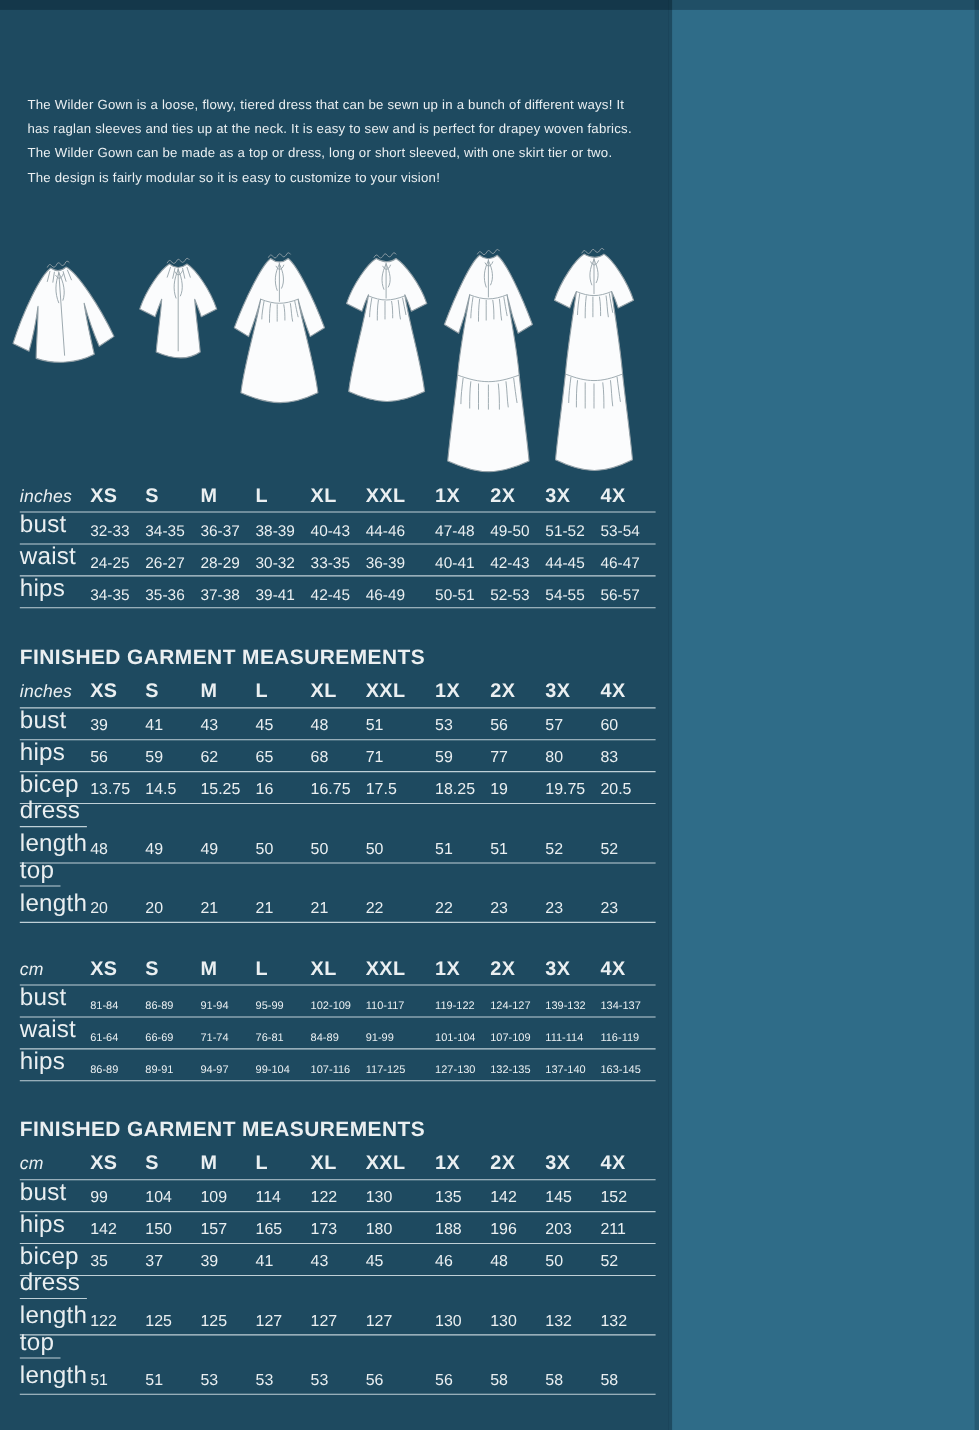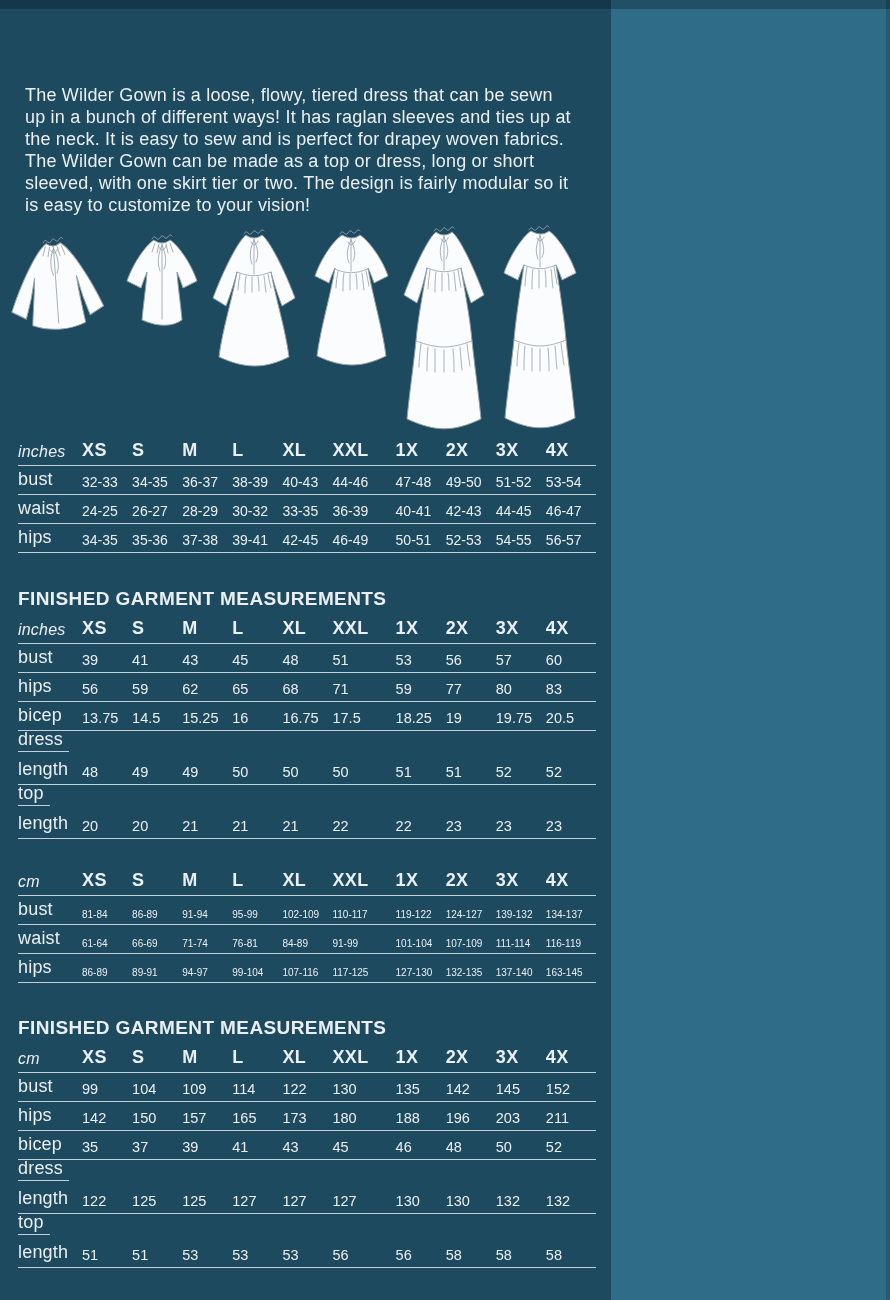--- a/index.html
+++ b/index.html
@@ -5,35 +5,35 @@
   html,body{margin:0;padding:0;background:#10293a;}
   .page{position:relative;width:890px;height:1300px;overflow:hidden;
         font-family:"Liberation Sans", sans-serif;color:var(--ink,#EAEFF1);}
   .main{position:absolute;left:0;top:0;width:608px;height:1300px;background:var(--bg-main,#1E4A60);}
   .sidebar{position:absolute;left:608px;top:0;width:282px;height:1300px;
            background:var(--bg-side,#2F6C88);border-left:3px solid rgba(0,15,25,0.35);box-sizing:border-box;}
   .top-shade{position:absolute;left:0;top:0;width:890px;height:9px;background:rgba(0,12,22,0.30);z-index:5;}
   .right-shade{position:absolute;right:0;top:0;width:4px;height:1300px;background:rgba(0,12,22,0.18);z-index:5;}
 
   .intro{position:absolute;left:25px;top:84px;width:552px;margin:0;
-         font-size:18px;line-height:22px;letter-spacing:0.2px;}
+         font-size:12px;line-height:22px;letter-spacing:0.2px;}
 
   
   .garments{position:absolute;left:0;top:0;}
   .garm{position:absolute;}
   .garm .outline{fill:var(--ill-fill,#FBFCFD);stroke:var(--ill-stroke,#93A0A7);stroke-width:1;stroke-linejoin:round;}
   .garm .detail{fill:none;stroke:var(--ill-stroke,#93A0A7);stroke-width:0.8;stroke-linecap:round;}
 
   
   .tblsec{position:absolute;left:18px;width:578px;}
   .tbl-title{margin:0 0 5px 0;font-size:19px;font-weight:bold;letter-spacing:0.4px;}
   .t-row{display:flex;align-items:flex-end;border-bottom:1px solid var(--rule,rgba(226,236,240,0.85));
          padding-bottom:4px;height:24px;box-sizing:content-box;}
   .t-row.t-sub{border-bottom:none;height:21px;}
-  .t-label{width:64px;flex:0 0 64px;font-size:18px;letter-spacing:0.2px;}
+  .t-label{width:64px;flex:0 0 64px;font-size:22px;letter-spacing:0.2px;}
   .t-unit{font-style:italic;font-size:16px;}
   .t-cell{flex:1 1 0;font-size:14px;white-space:nowrap;}
   .t-col{font-size:18px;font-weight:bold;letter-spacing:0.4px;}
   .t-grp{margin-left:13px;}
   section[data-table="2"] .t-cell{font-size:10px;}
   section[data-table="1"] .t-cell,section[data-table="3"] .t-cell{font-size:14.5px;}
   section[data-table="1"] .t-col,section[data-table="3"] .t-col,
   section[data-table="2"] .t-col{font-size:18px;}
   .lbl-u{display:inline-block;border-bottom:1px solid var(--rule,rgba(226,236,240,0.85));padding:0 6px 1px 0;}
 </style>

